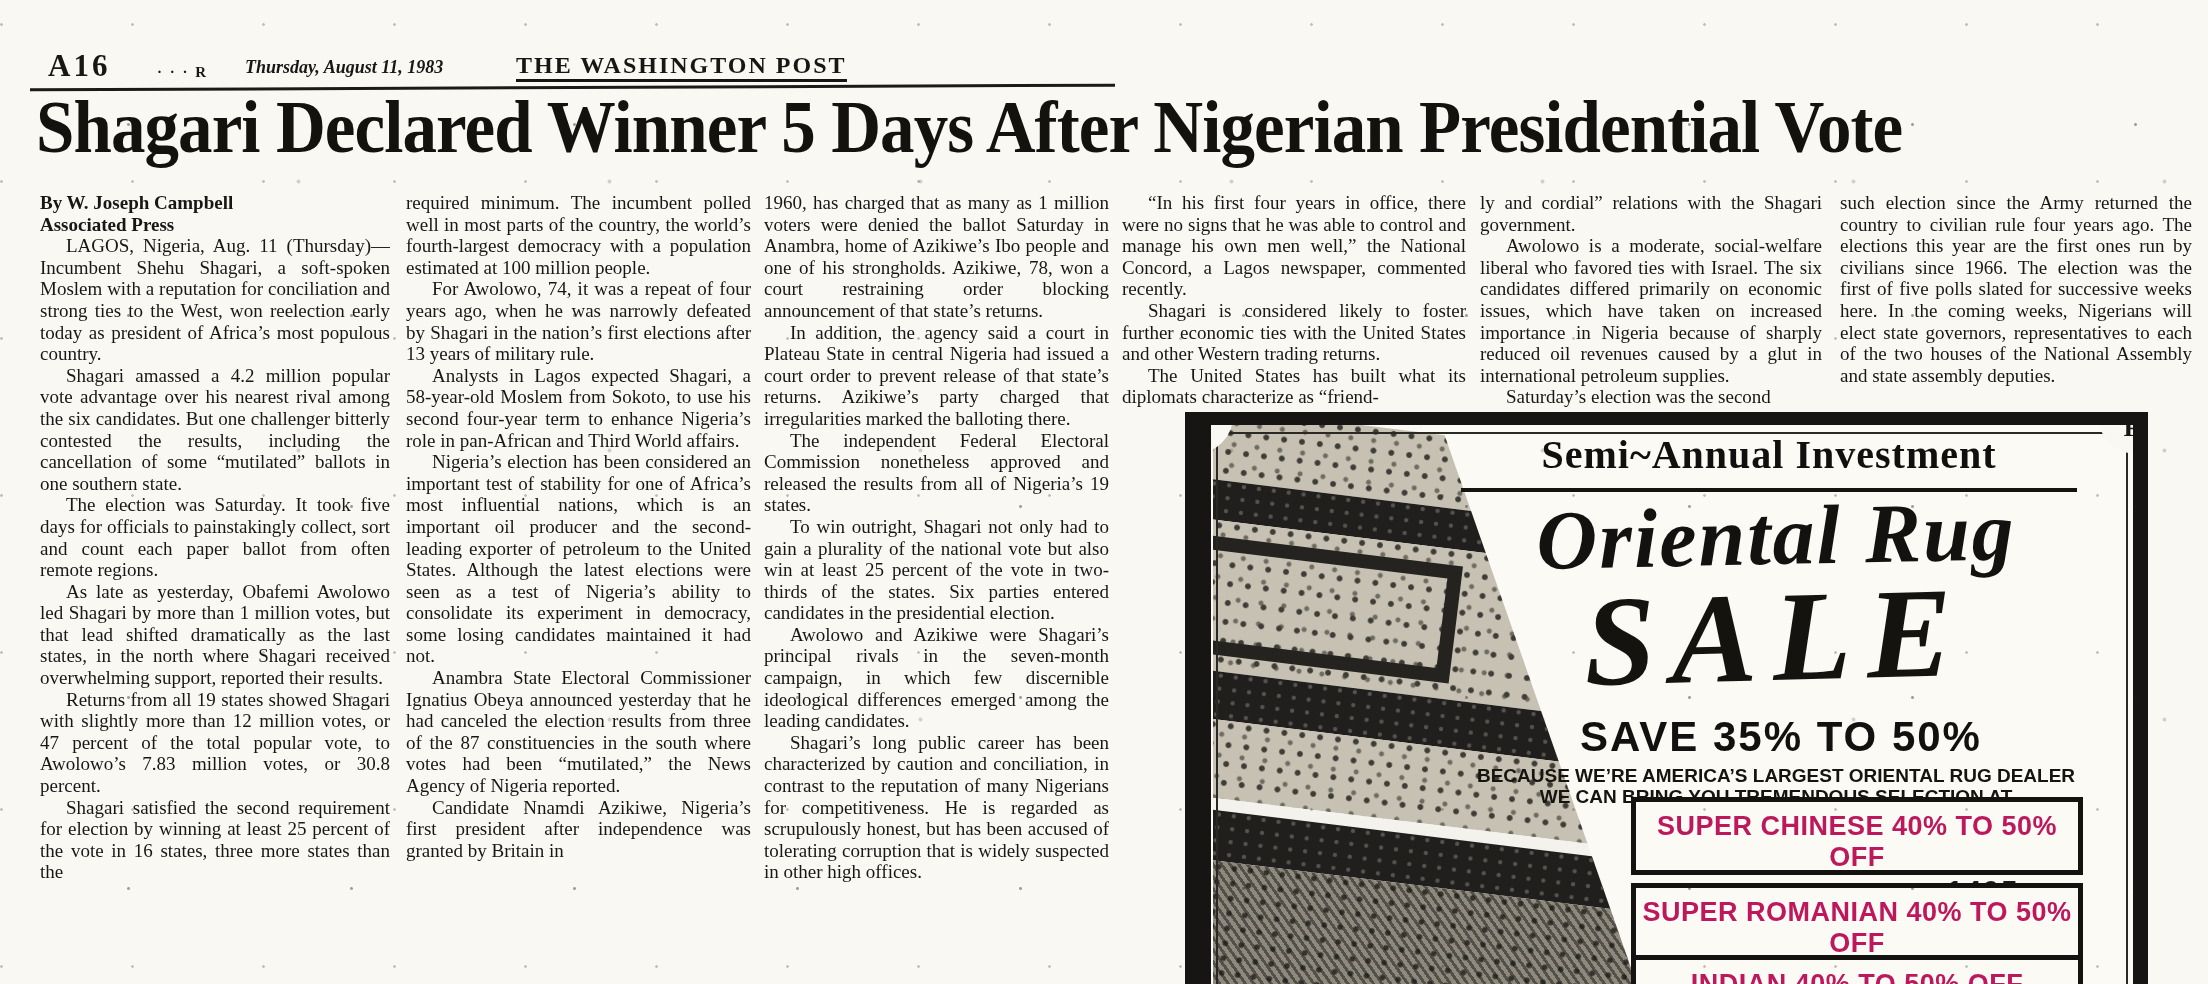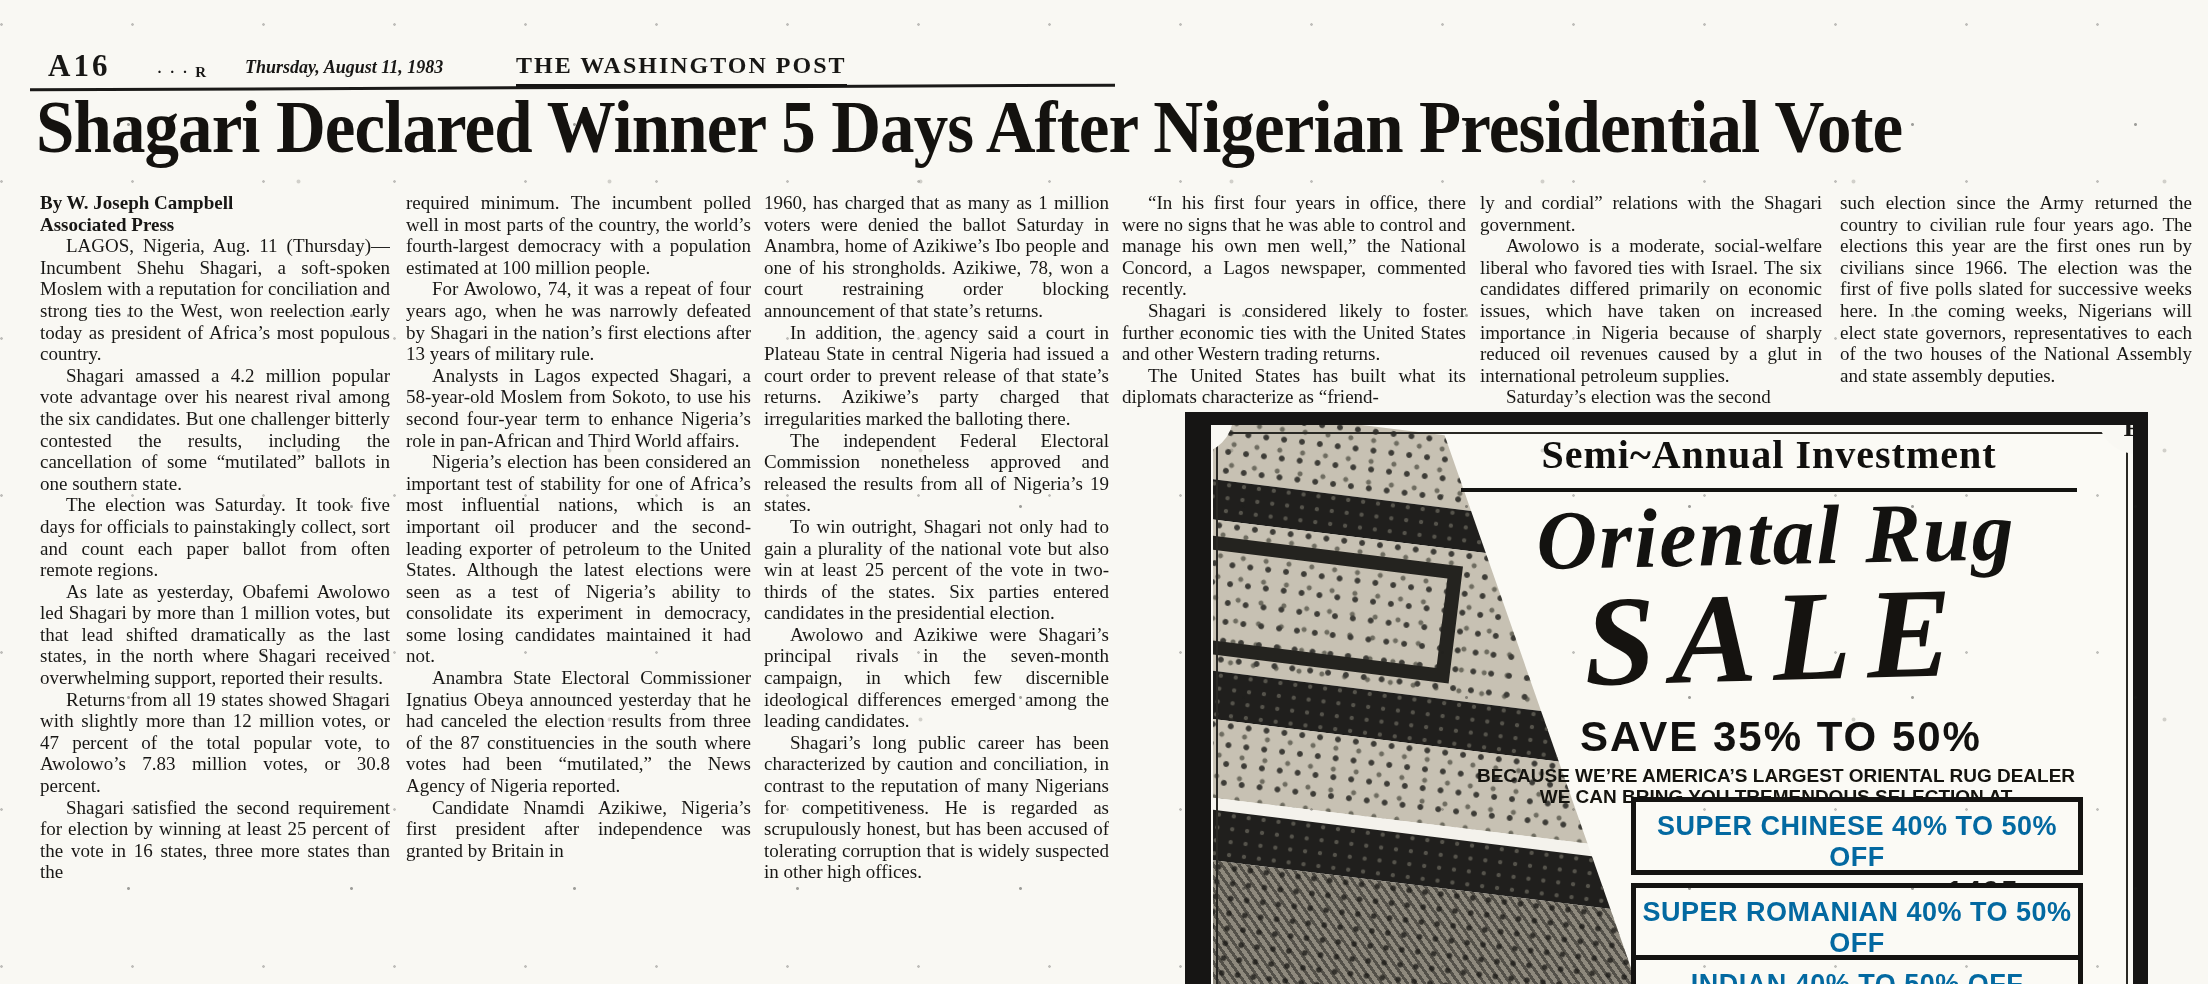--- a/index.html
+++ b/index.html
@@ -12,21 +12,21 @@
       radial-gradient(circle, rgba(70,68,60,.30) 1.5px, transparent 2.4px);
     background-size:223px 191px,131px 157px,311px 269px;
     background-position:17px 29px,67px 103px,143px 47px;}
 
   
   .folio{position:absolute;z-index:2;}
   .page-num{left:48px;top:48px;font-weight:bold;font-size:31px;letter-spacing:3px;}
   .edition{left:157px;top:64px;font-weight:bold;font-size:15px;letter-spacing:2px;}
   .date{left:245px;top:57px;font-style:italic;font-weight:bold;font-size:18px;}
   .paper{left:516px;top:52px;font-weight:bold;font-size:24px;letter-spacing:2px;
-         border-bottom:3px solid #161514;padding-bottom:5px;}
+         border-bottom:3px solid #161514;}
   .folio-rule{position:absolute;left:30px;top:86px;width:1085px;height:3px;background:#1b1a18;
               transform:rotate(-0.25deg);}
 
   
   .headline{position:absolute;left:36px;top:84px;font-weight:bold;font-size:75px;letter-spacing:-1px;
             white-space:nowrap;transform:scaleX(.92);transform-origin:left top;color:#14120f;}
 
   
   .col{position:absolute;top:176px;overflow:hidden;margin-top:16px;}
   .c1{left:40px;width:350px;height:766px;}
@@ -87,21 +87,21 @@
            letter-spacing:2px;color:#121110;}
   .ad-blurb{position:absolute;left:250px;top:340px;width:630px;text-align:center;z-index:4;
             font-family:"Liberation Sans",sans-serif;font-weight:bold;font-size:19px;
             line-height:21px;color:#15140f;}
   .offer{position:absolute;left:420px;width:452px;border:5px solid #141311;background:#fbfaf5;
          text-align:center;z-index:4;box-sizing:border-box;}
   .o1{top:372px;height:78px;}
   .o2{top:458px;height:80px;}
   .o3{top:530px;height:90px;}
   .offer-name{font-family:"Liberation Sans",sans-serif;font-weight:bold;font-size:27px;
-              letter-spacing:.5px;margin-top:9px;color:#0369a1;}
+              letter-spacing:.5px;margin-top:9px;color:#be185d;}
   .offer-detail{font-family:"Liberation Sans",sans-serif;font-size:24px;margin-top:2px;color:#1a1916;}
   .offer-detail b{font-size:29px;letter-spacing:2px;}
 </style>
 </head>
 <body>
 
 <div class="sheet">
 
   <div class="folio page-num">A16</div>
   <div class="folio edition">· · · R</div>

